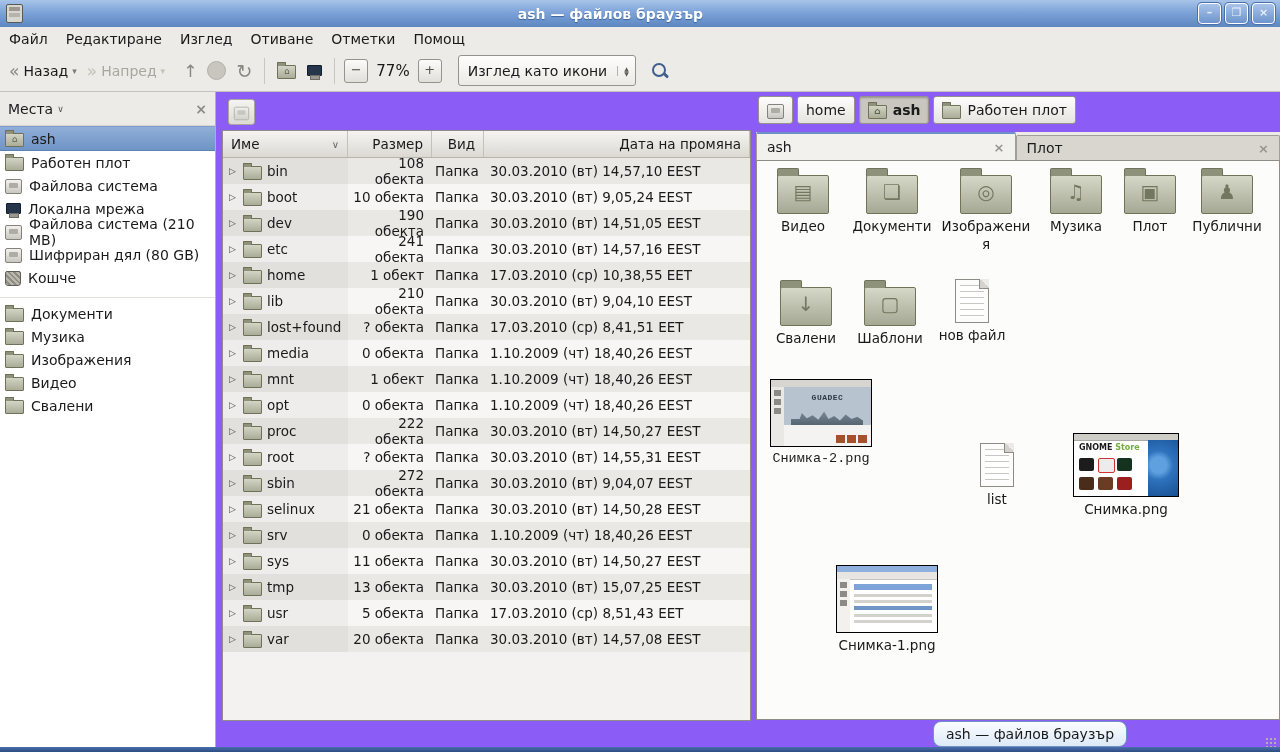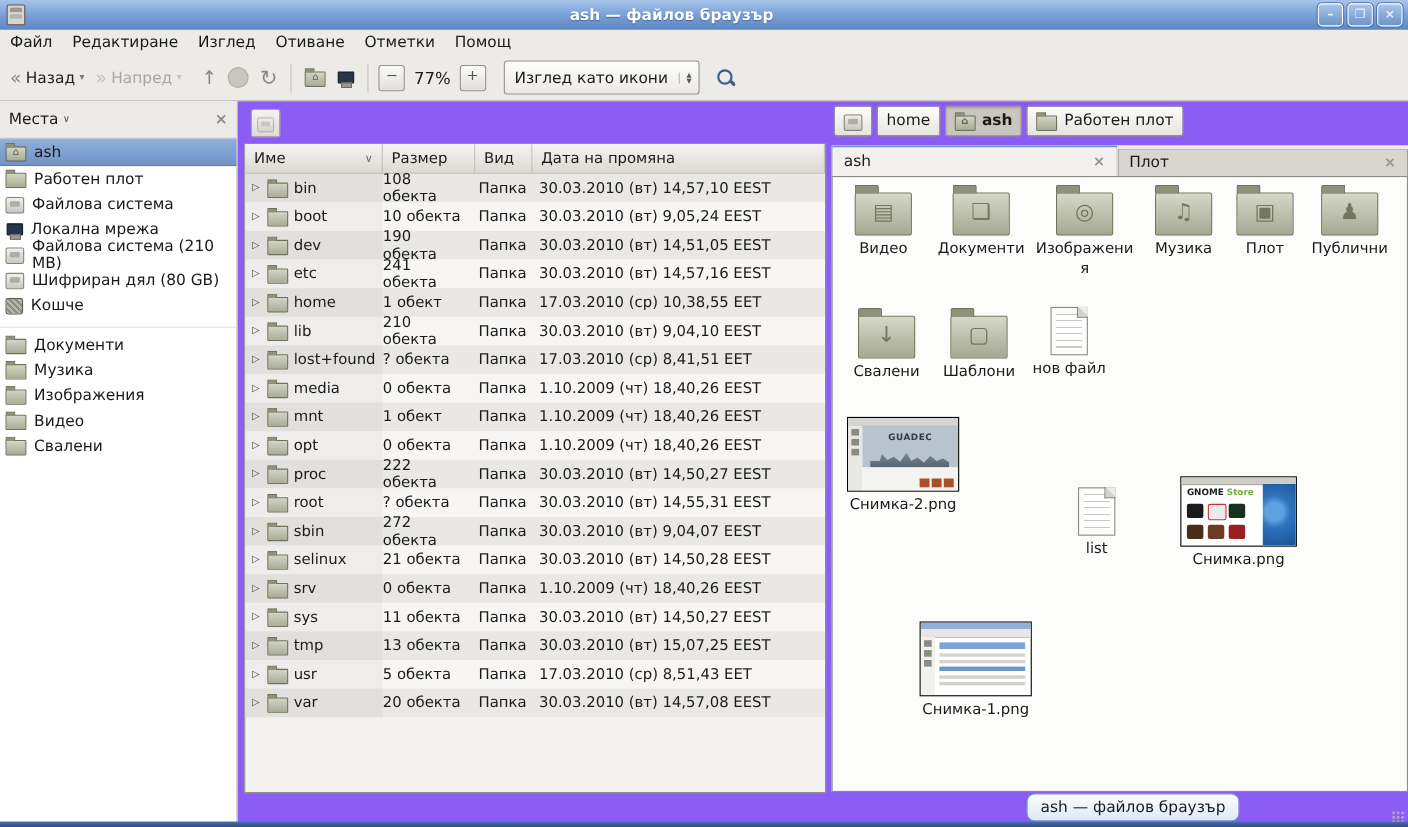--- a/index.html
+++ b/index.html
@@ -65,28 +65,28 @@
   .side-item.selected{background:linear-gradient(#90aed8,#6f94c6);border-top:1px solid #7f9ecf;border-bottom:1px solid #5c81b4;}
   .side-sep{height:8px;border-bottom:1px solid #e2e0db;margin-bottom:4px;}
 
   
   .middle-pane{position:absolute;left:221px;top:92px;width:530px;height:656px;}
   .mini-loc-btn{position:absolute;left:7px;top:7px;width:25px;height:24px;border:1px solid #aaa7a0;border-radius:3px;
     background:linear-gradient(#f4f3f1,#dedbd5);display:flex;align-items:center;justify-content:center;}
   .mini-loc-btn .drive16{opacity:.55;transform:scale(.9);}
   .list-frame{position:absolute;left:1px;top:38px;width:527px;height:589px;border:1px solid #8f8d86;background:#f3f2f0;}
   .list-header{display:flex;height:26px;background:linear-gradient(#f5f4f2,#dcd9d3);border-bottom:1px solid #b7b4ad;}
-  .col-hdr{display:flex;align-items:center;padding:0 8px;border-right:1px solid #c4c1ba;font-size:13.5px;}
+  .col-hdr{display:flex;align-items:center;padding:0 8px;border-right:1px solid #c4c1ba;font-size:13.5px;justify-content:flex-end;}
   .col-hdr .sort{margin-left:auto;font-size:10px;color:#6b6963;}
   .tree-row{display:flex;height:26px;align-items:center;font-size:13.5px;}
   .tree-row.odd{background:#e9e8e4;}
   .tree-row.even{background:#f7f6f4;}
   .cell-name{display:flex;align-items:center;gap:5px;width:125px;height:26px;padding-left:6px;box-sizing:border-box;background:rgba(90,88,70,0.05);}
   .expander{font-size:9px;color:#45443f;width:9px;}
-  .cell-size{width:84px;padding-right:8px;box-sizing:border-box;}
+  .cell-size{width:84px;text-align:right;padding-right:8px;box-sizing:border-box;}
   .cell-kind{width:52px;padding-left:3px;box-sizing:border-box;}
   .cell-date{flex:1;padding-left:6px;}
 
   
   .right-pane{position:absolute;left:756px;top:92px;width:524px;height:656px;}
   .breadcrumbs{position:absolute;left:2px;top:4px;display:flex;gap:4px;}
   .crumb{display:flex;align-items:center;gap:6px;height:26px;padding:0 8px;border:1px solid #96938c;border-radius:3px;
     background:linear-gradient(#fdfdfc,#e6e4df);font-size:14px;}
   .crumb.active{background:#c9c6bf;box-shadow:inset 0 1px 2px rgba(0,0,0,.25);font-weight:bold;}
   .tabbar{position:absolute;left:0;top:40px;width:524px;height:28px;display:flex;align-items:flex-end;background:#edebe7;}
@@ -559,21 +559,21 @@
         <div class="iv-item" style="left: 94px; top: 118px; width: 78px;">
           <div class="bigfold">
             <span class="emb">▢</span>
           </div>
           <div class="iv-label">Шаблони</div>
         </div>
         <div class="iv-item" style="left: 176px; top: 118px; width: 78px;">
           <div class="filepage"></div>
           <div class="iv-label">нов файл</div>
         </div>
-        <div class="iv-item" style="left: 10px; top: 218px; width: 108px;">
+        <div class="iv-item" style="left: 10px; top: 218px; width: 108px; font-family: Liberation Mono, monospace;">
           <div class="thumb th-guadec">
             <div class="bar"></div>
             <div class="side">
               <i></i>
               <i></i>
               <i></i>
             </div>
             <div class="main"></div>
             <div class="gtxt">GUADEC</div>
             <div class="sky"></div>

